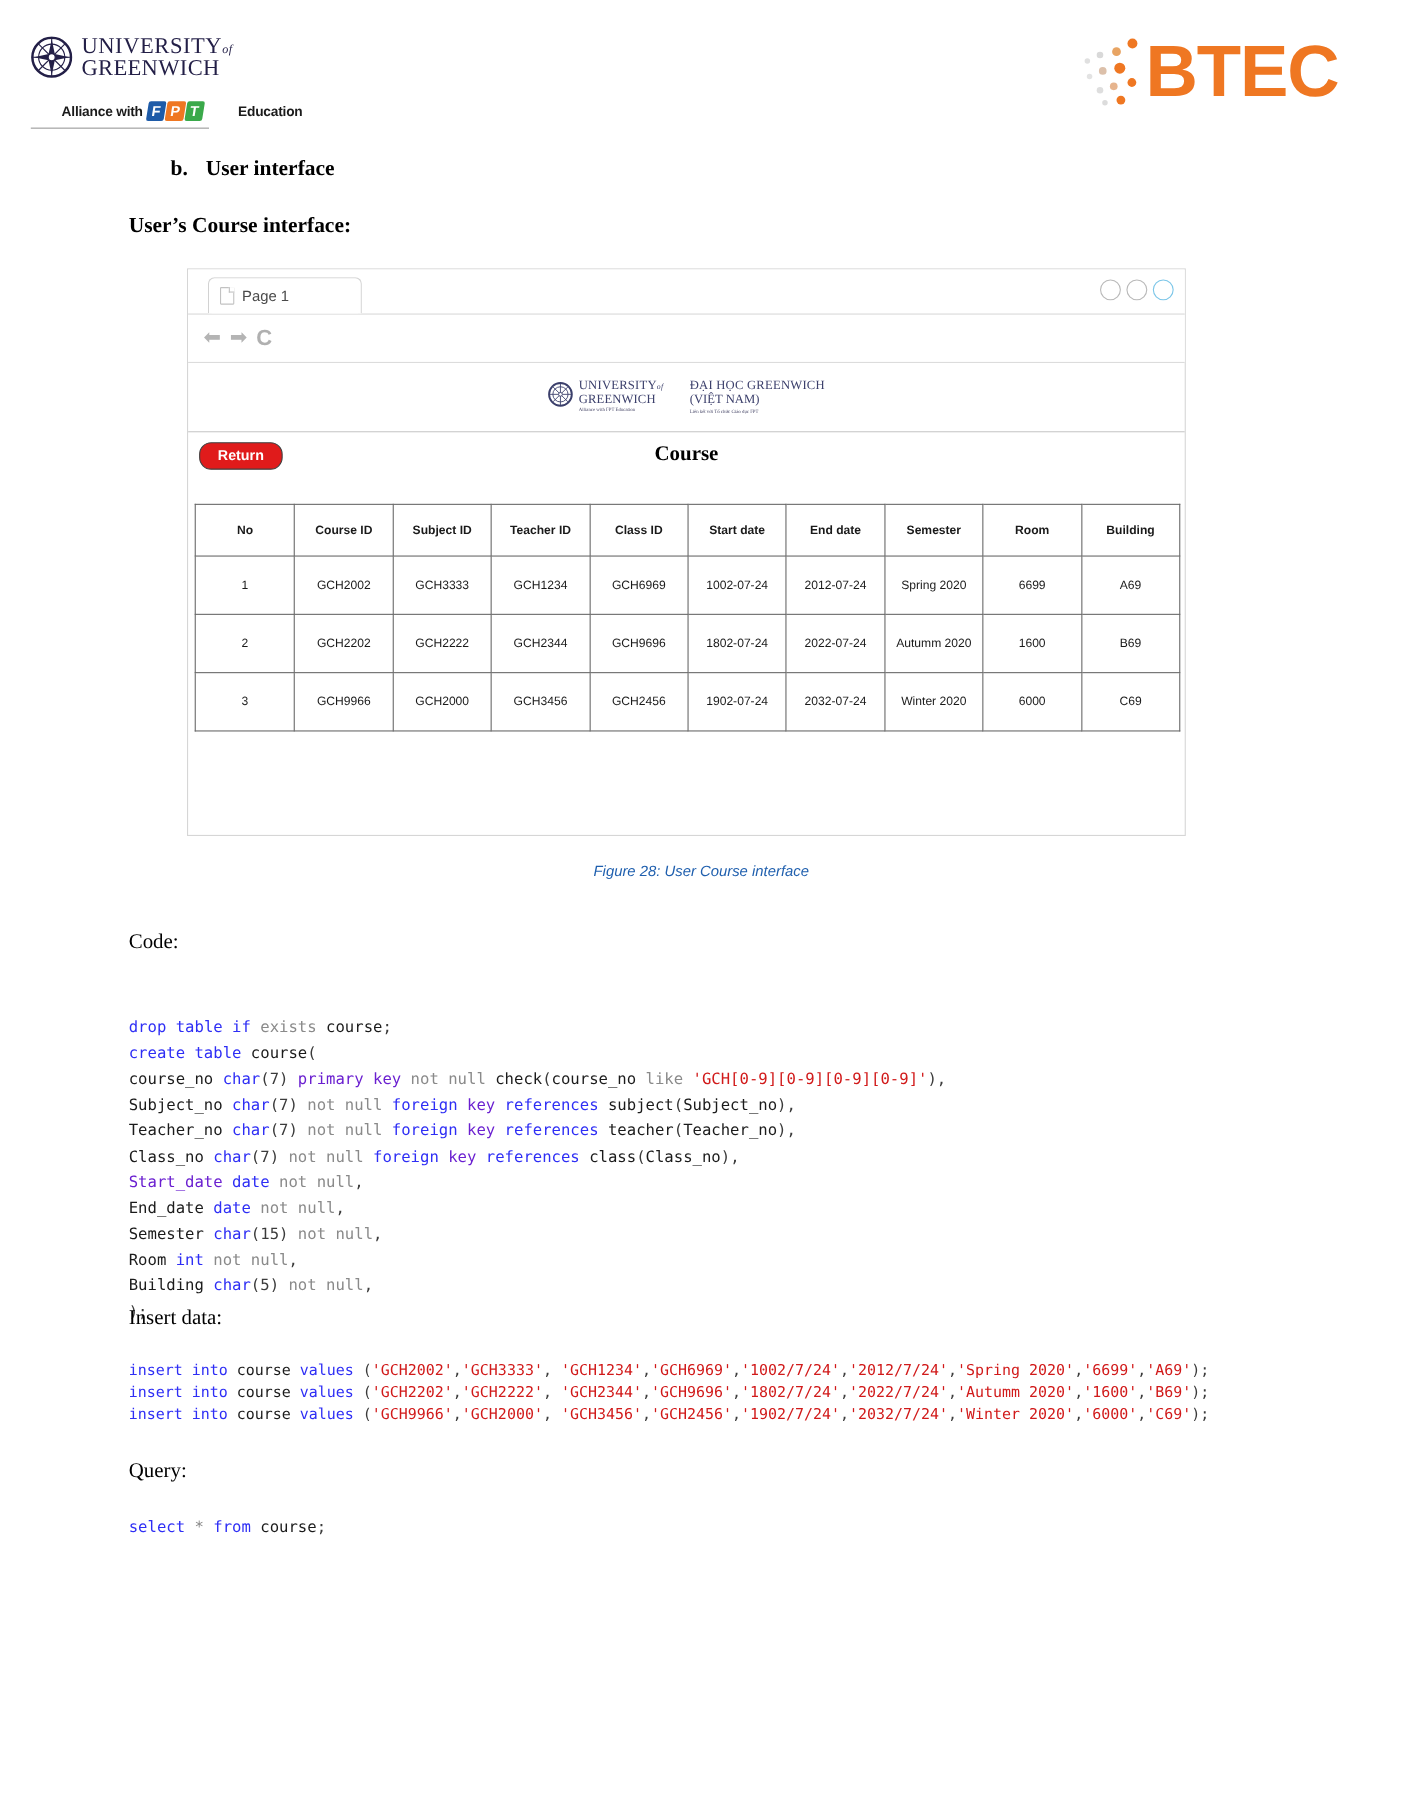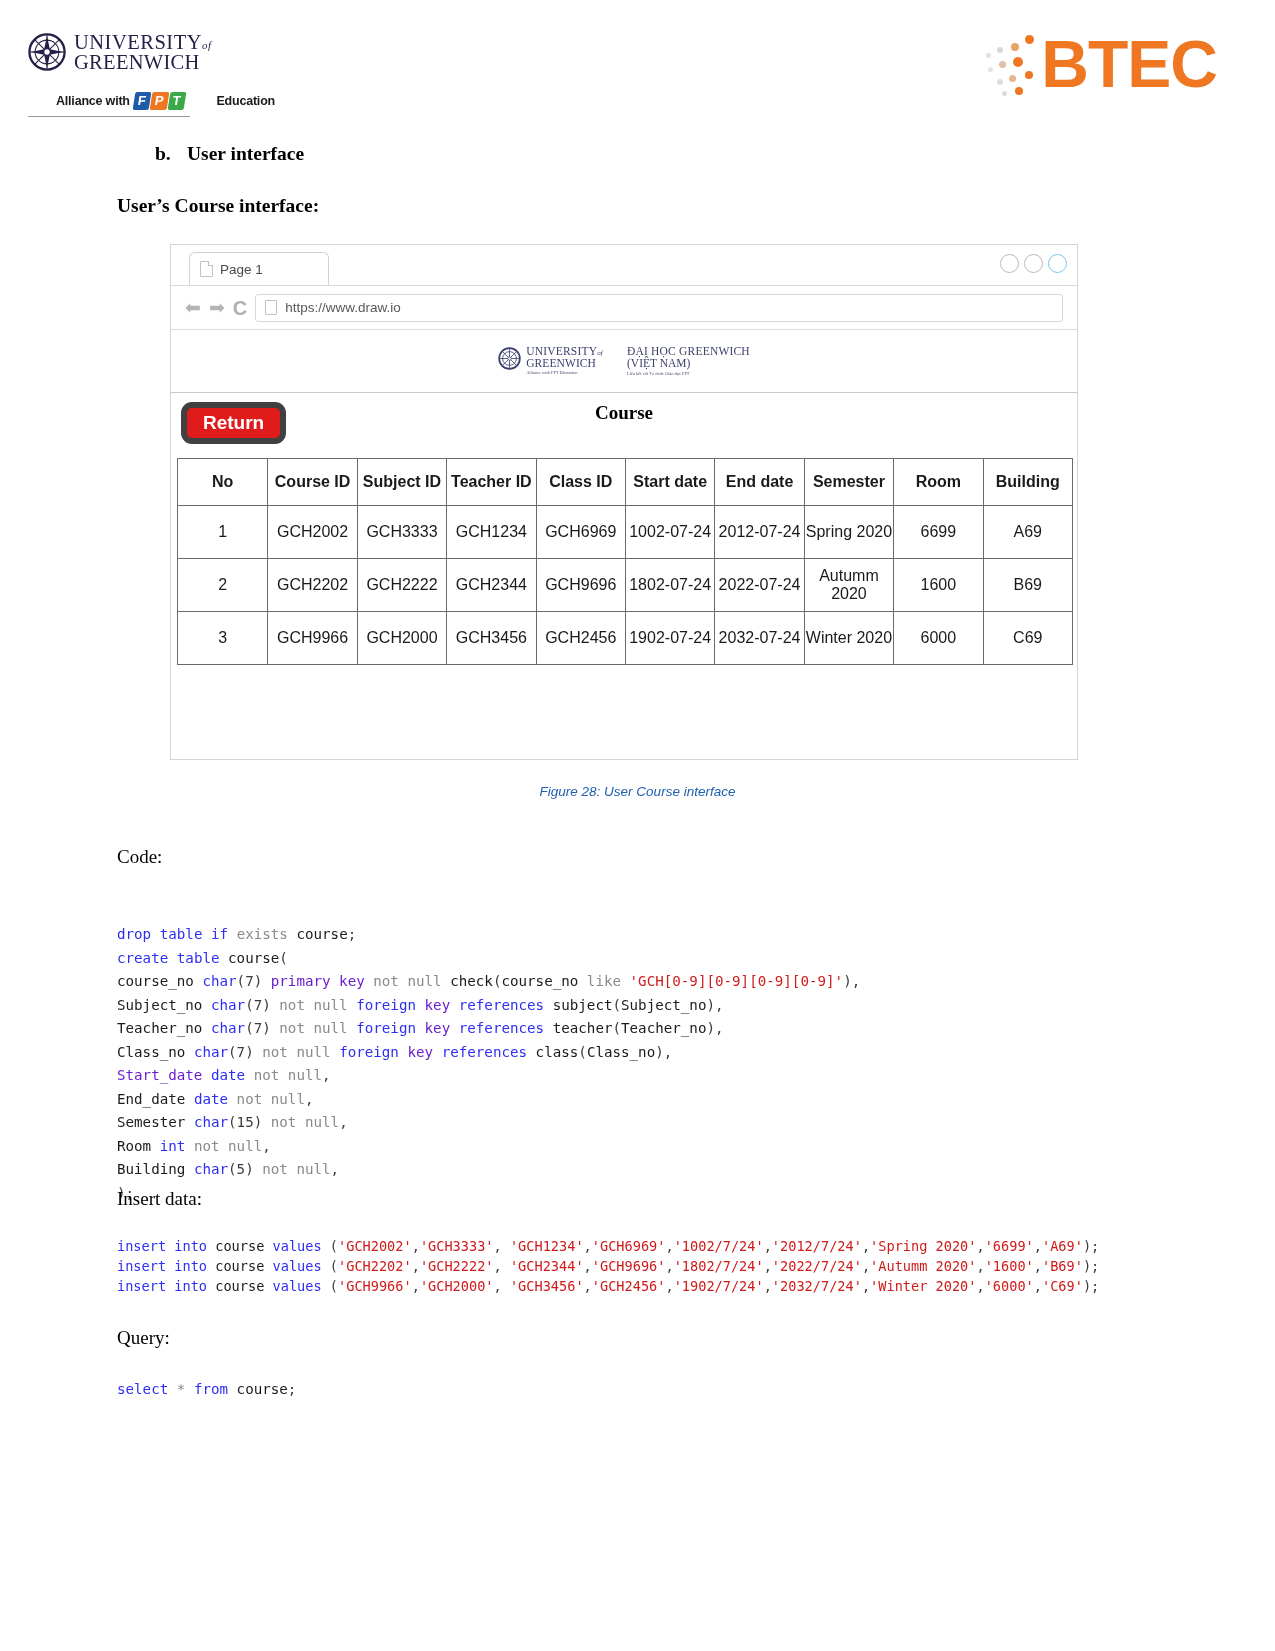--- a/index.html
+++ b/index.html
@@ -62,25 +62,25 @@
   .ih-uog .wtxt{line-height:1.02;color:#3b3f6b;font-family:"Liberation Serif",serif;}
   .ih-uog .wtxt .a{font-size:11.5px;letter-spacing:.2px;}
   .ih-uog .wtxt .a .of{font-size:7px;font-style:italic;}
   .ih-uog .wtxt .b{font-size:11.5px;letter-spacing:.1px;}
   .ih-uog .wtxt .c{font-size:4.4px;color:#4a4a6a;margin-top:2px;white-space:nowrap;}
   .ih-vn{text-align:left;line-height:1.05;color:#3b3f6b;font-family:"Liberation Serif",serif;}
   .ih-vn .a{font-size:11.5px;letter-spacing:.2px;}
   .ih-vn .b{font-size:11.5px;}
   .ih-vn .c{font-size:4.4px;margin-top:3px;color:#4a4a6a;white-space:nowrap;}
 
-  .return-btn{position:absolute;left:10px;top:72px;background:#e01b1b;color:#fff;font-family:"Liberation Sans",sans-serif;font-weight:700;font-size:19px;padding:4px 16px;border-radius:11px;border:6px solid #404040;line-height:1.15;}
+  .return-btn{position:absolute;left:10px;top:72px;background:#e01b1b;color:#fff;font-family:"Liberation Sans",sans-serif;font-weight:700;font-size:13px;padding:4px 16px;border-radius:11px;border:1px solid #404040;line-height:1.15;}
   .course-title{position:absolute;left:0;right:0;top:72px;text-align:center;font-size:19px;font-weight:700;color:#000;font-family:"Liberation Serif",serif;}
 
   table.grid{position:absolute;left:6px;top:128px;width:896px;border-collapse:collapse;table-layout:fixed;}
-  table.grid th,table.grid td{border:1px solid #6a6a6a;text-align:center;font-family:"Liberation Sans",sans-serif;font-size:16px;color:#1a1a1a;}
+  table.grid th,table.grid td{border:1px solid #6a6a6a;text-align:center;font-family:"Liberation Sans",sans-serif;font-size:11px;color:#1a1a1a;}
   table.grid th{height:44px;font-weight:700;}
   table.grid td{height:50px;font-weight:400;}
   table.grid col.c0{width:90px;}
   table.grid col.cx{width:89px;}
 
   .fig-cap{position:absolute;left:0;right:0;top:784px;text-align:center;font-family:"Liberation Sans",sans-serif;font-style:italic;font-size:13.5px;color:#1f5fae;}
 
   
   .sec-label{position:absolute;left:117px;font-size:19px;color:#000;font-family:"Liberation Serif",serif;}
   .code{position:absolute;left:117px;font-family:"DejaVu Sans Mono","Liberation Mono",monospace;font-size:14.2px;line-height:23.5px;white-space:pre;color:#3b3b3b;}
@@ -169,24 +169,20 @@
       <i class="c1"></i>
       <i class="c2"></i>
       <i class="c3"></i>
     </div>
   </div>
 
   <div class="urlbar">
     <span class="navico">⬅</span>
     <span class="navico">➡</span>
     <span class="navico reload">C</span>
-    <div class="urlfield">
-      <span class="doc-ic2"></span>
-      <span class="u-txt">https://www.draw.io</span>
-    </div>
   </div>
 
   <div class="page-body">
 
     <div class="inner-head">
       <div class="ih-uog">
         <span class="cw">
           <svg viewBox="0 0 40 40" width="23" height="23">
             <circle cx="20" cy="20" r="18" fill="none" stroke="#3b3f6b" stroke-width="3"></circle>
             <circle cx="20" cy="20" r="12" fill="none" stroke="#3b3f6b" stroke-width="1.4"></circle>

